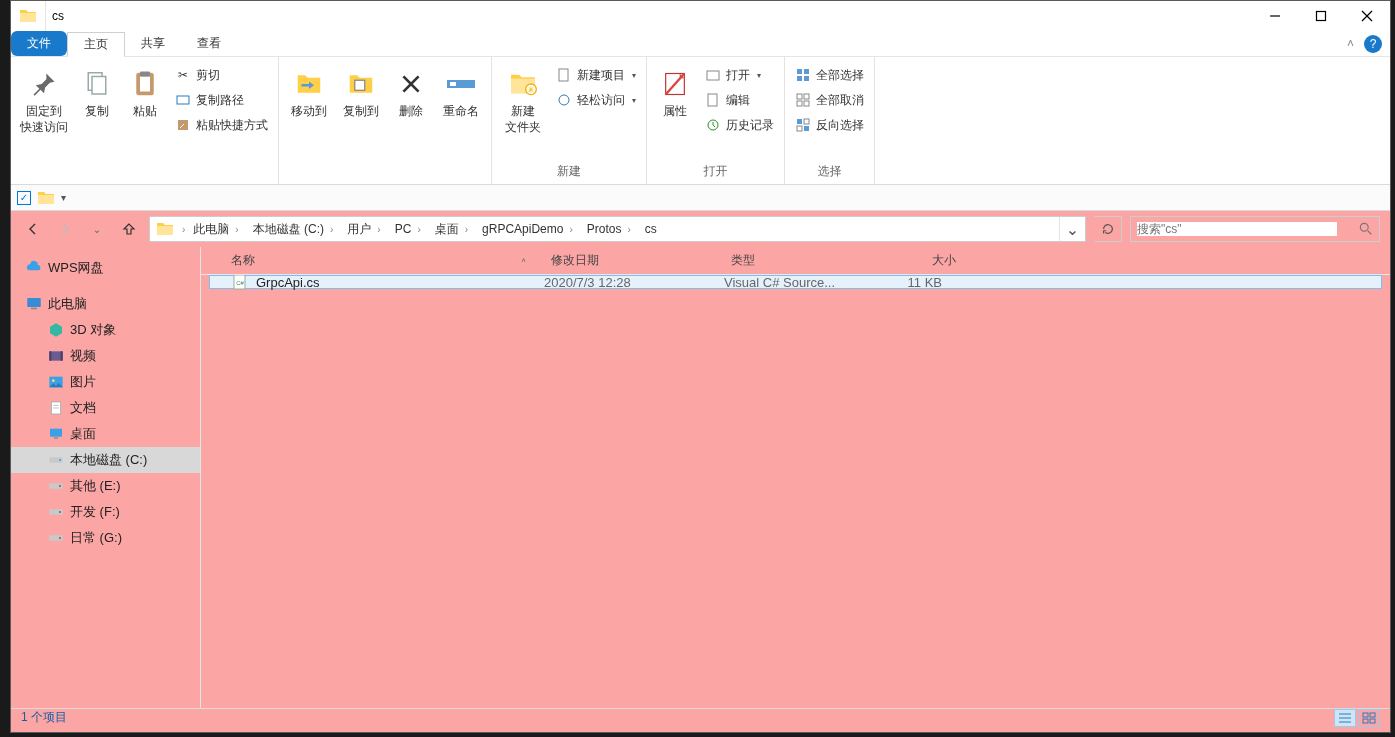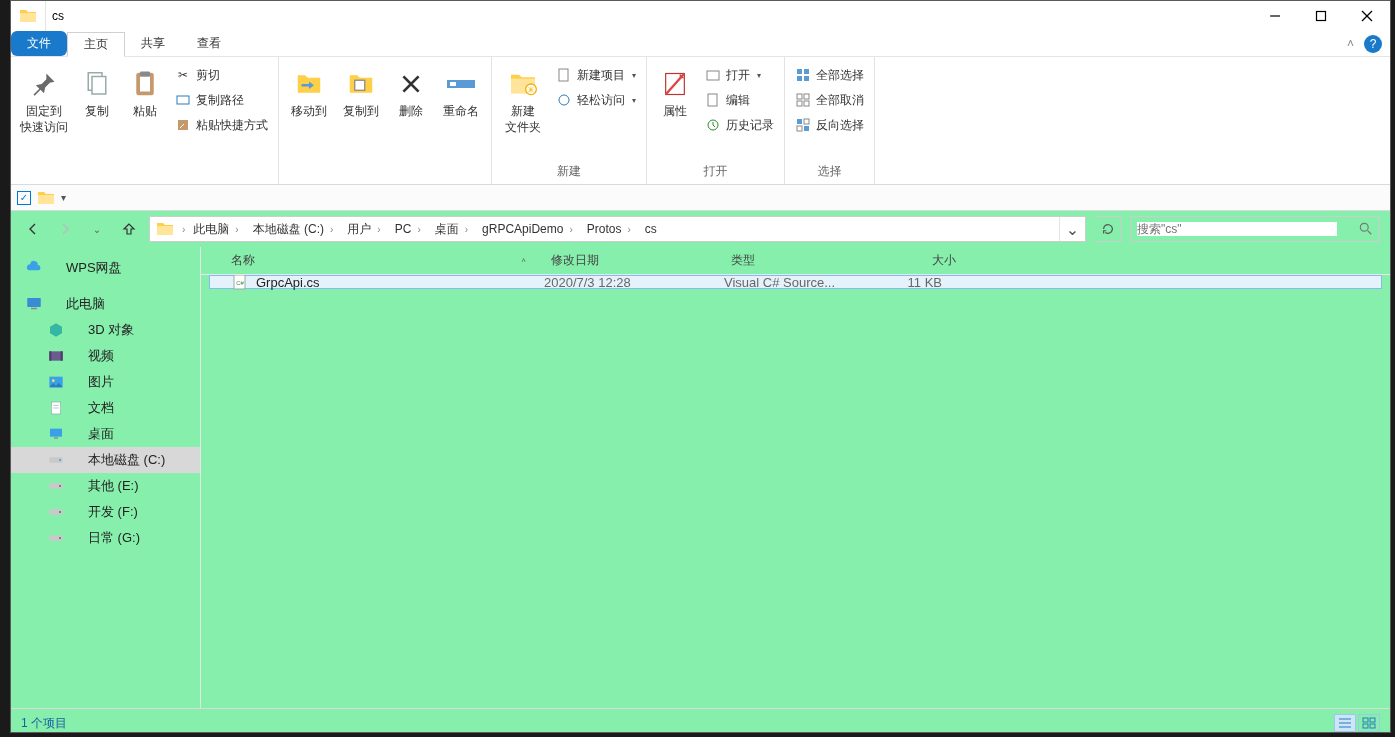--- a/index.html
+++ b/index.html
@@ -1,17 +1,17 @@
 <!DOCTYPE html>
 <html><head>
 <meta charset="utf-8">
 <style>
   * { box-sizing: border-box; margin: 0; padding: 0; font-family: "Microsoft YaHei", "Segoe UI", sans-serif; }
   body { background: #1a1a1a; width: 1395px; height: 737px; overflow: hidden; }
-  .window { position: absolute; left: 10px; top: 0; width: 1381px; height: 733px; background: #86efac; border: 1px solid #5a5a5a; display: flex; flex-direction: column; }
+  .window { position: absolute; left: 10px; top: 0; width: 1381px; height: 733px; background: #fca5a5; border: 1px solid #5a5a5a; display: flex; flex-direction: column; }
 
   
   .titlebar { height: 30px; display: flex; align-items: center; background: #fff; }
   .titlebar .folder-ico { width: 18px; height: 18px; margin: 0 8px; }
   .titlebar .title { font-size: 12px; color: #000; flex: 0 0 auto; }
   .titlebar .spacer { flex: 1; }
   .win-btn { width: 46px; height: 30px; display: flex; align-items: center; justify-content: center; }
   .win-btn svg { stroke: #000; }
 
   
@@ -53,21 +53,21 @@
   .search { width: 250px; height: 26px; border: 1px solid #ccc; display: flex; align-items: center; padding: 0 6px; justify-content: space-between; }
   .search input { border: none; outline: none; font-size: 12px; color: #777; width: 200px; }
   .search .mag { color: #777; }
 
   
   .content { flex: 1; display: flex; overflow: hidden; }
   .tree { width: 190px; border-right: 1px solid #e5e5e5; overflow-y: auto; padding: 8px 0; position: relative; }
   .tree::-webkit-scrollbar { width: 16px; }
   .tree::-webkit-scrollbar-track { background: #f0f0f0; }
   .tree::-webkit-scrollbar-thumb { background: #c2c2c2; }
-  .tree-item { display: flex; align-items: center; gap: 23px; padding: 4px 8px 4px 14px; font-size: 13px; color: #222; }
+  .tree-item { display: flex; align-items: center; gap: 5px; padding: 4px 8px 4px 14px; font-size: 13px; color: #222; }
   .tree-item.indent1 { padding-left: 36px; }
   .tree-item.selected { background: #d8d8d8; }
   .tree-item .tico { width: 18px; height: 18px; display:flex; align-items:center; justify-content:center; }
   .tree-sep { height: 10px; }
 
   .filepane { flex: 1; display: flex; flex-direction: column; }
   .cols { height: 28px; display: flex; align-items: center; border-bottom: 1px solid #e8e8e8; font-size: 12px; color: #444; }
   .col { padding: 0 12px; border-right: 1px solid transparent; display: flex; align-items: center; height: 100%; gap: 6px; }
   .col.name { width: 320px; }
   .col.date { width: 180px; }
@@ -78,21 +78,21 @@
   .rows { flex: 1; overflow: auto; }
   .row { height: 14px; display: flex; align-items: center; font-size: 13px; color: #222; border: 1px solid #83bdec; background: #e6f2fb; margin: 0 8px 0 8px; }
   .row .cell { padding: 0 12px; }
   .row .cell.name { width: 312px; display: flex; align-items: center; gap: 8px; }
   .row .cell.date { width: 180px; color: #666; }
   .row .cell.type { width: 150px; color: #666; }
   .row .cell.size { width: 92px; text-align: right; color: #666; }
   .file-ico { width: 16px; height: 16px; }
 
   
-  .status { height: 24px; border-top: 1px solid #dadada; display: flex; align-items: flex-end; padding: 0 10px; font-size: 12px; color: #1a5fa5; justify-content: space-between; }
+  .status { height: 24px; border-top: 1px solid #dadada; display: flex; align-items: flex-start; padding: 0 10px; font-size: 12px; color: #1a5fa5; justify-content: space-between; }
   .view-toggles { display: flex; gap: 2px; }
   .vt { width: 22px; height: 18px; border: 1px solid #9ec7ea; display: flex; align-items: center; justify-content: center; }
   .vt.active { background: #cde6f7; }
 
   svg { display: block; }
 </style>
 </head>
 <body>
 
 <div class="window">

